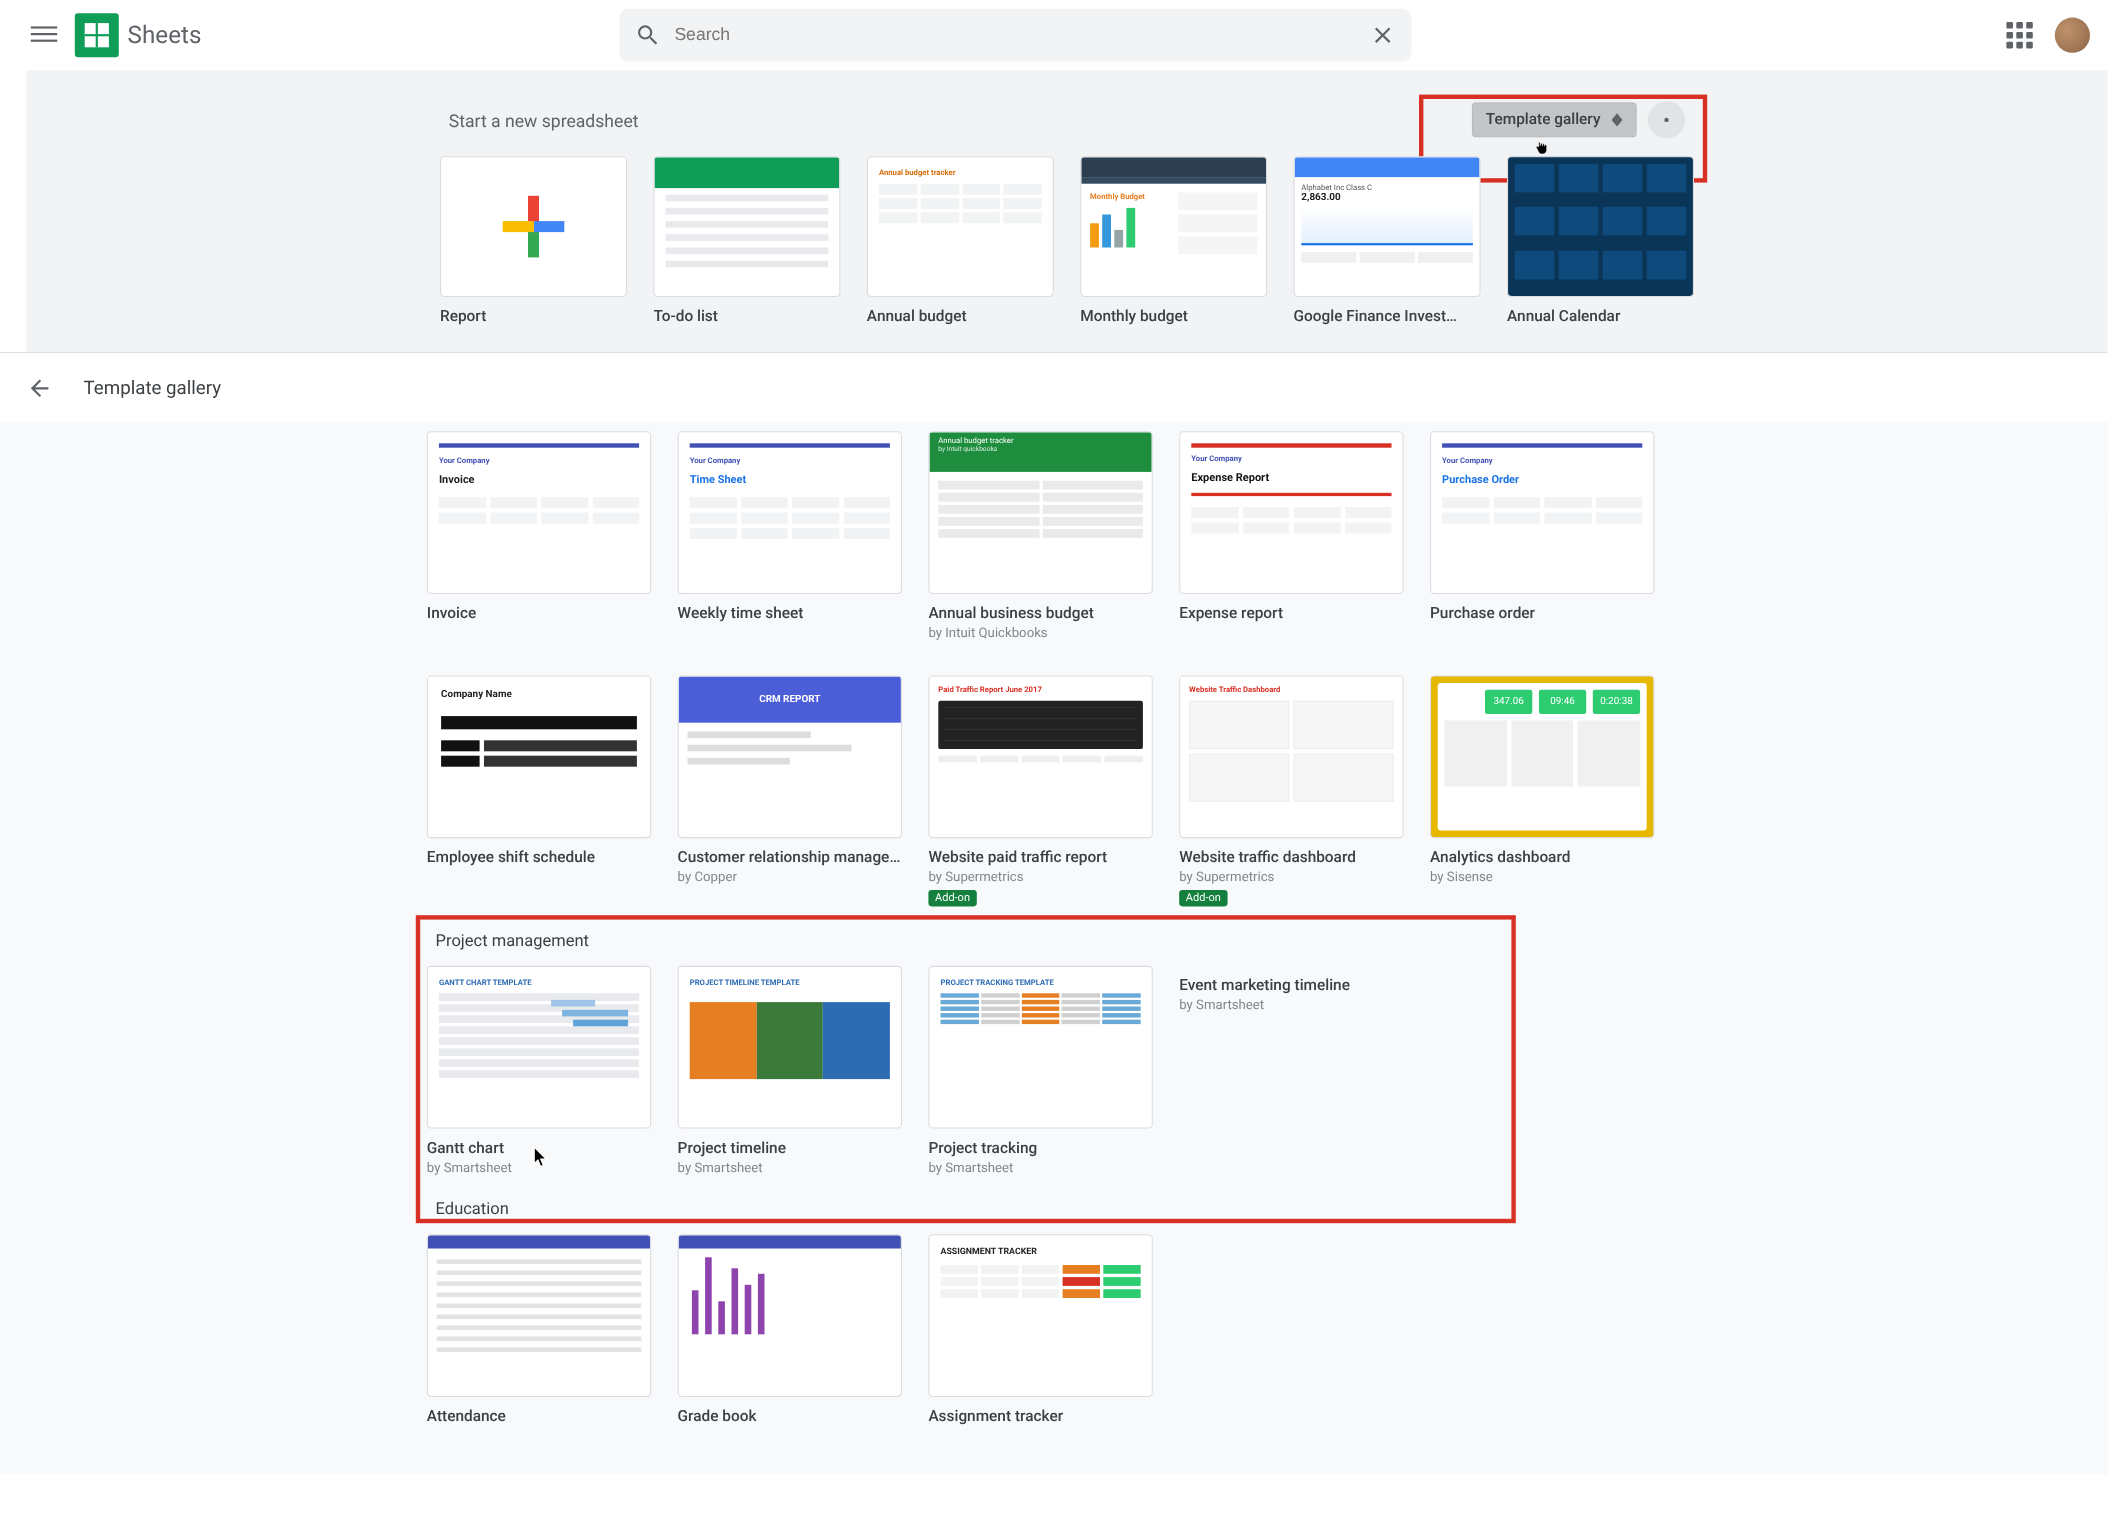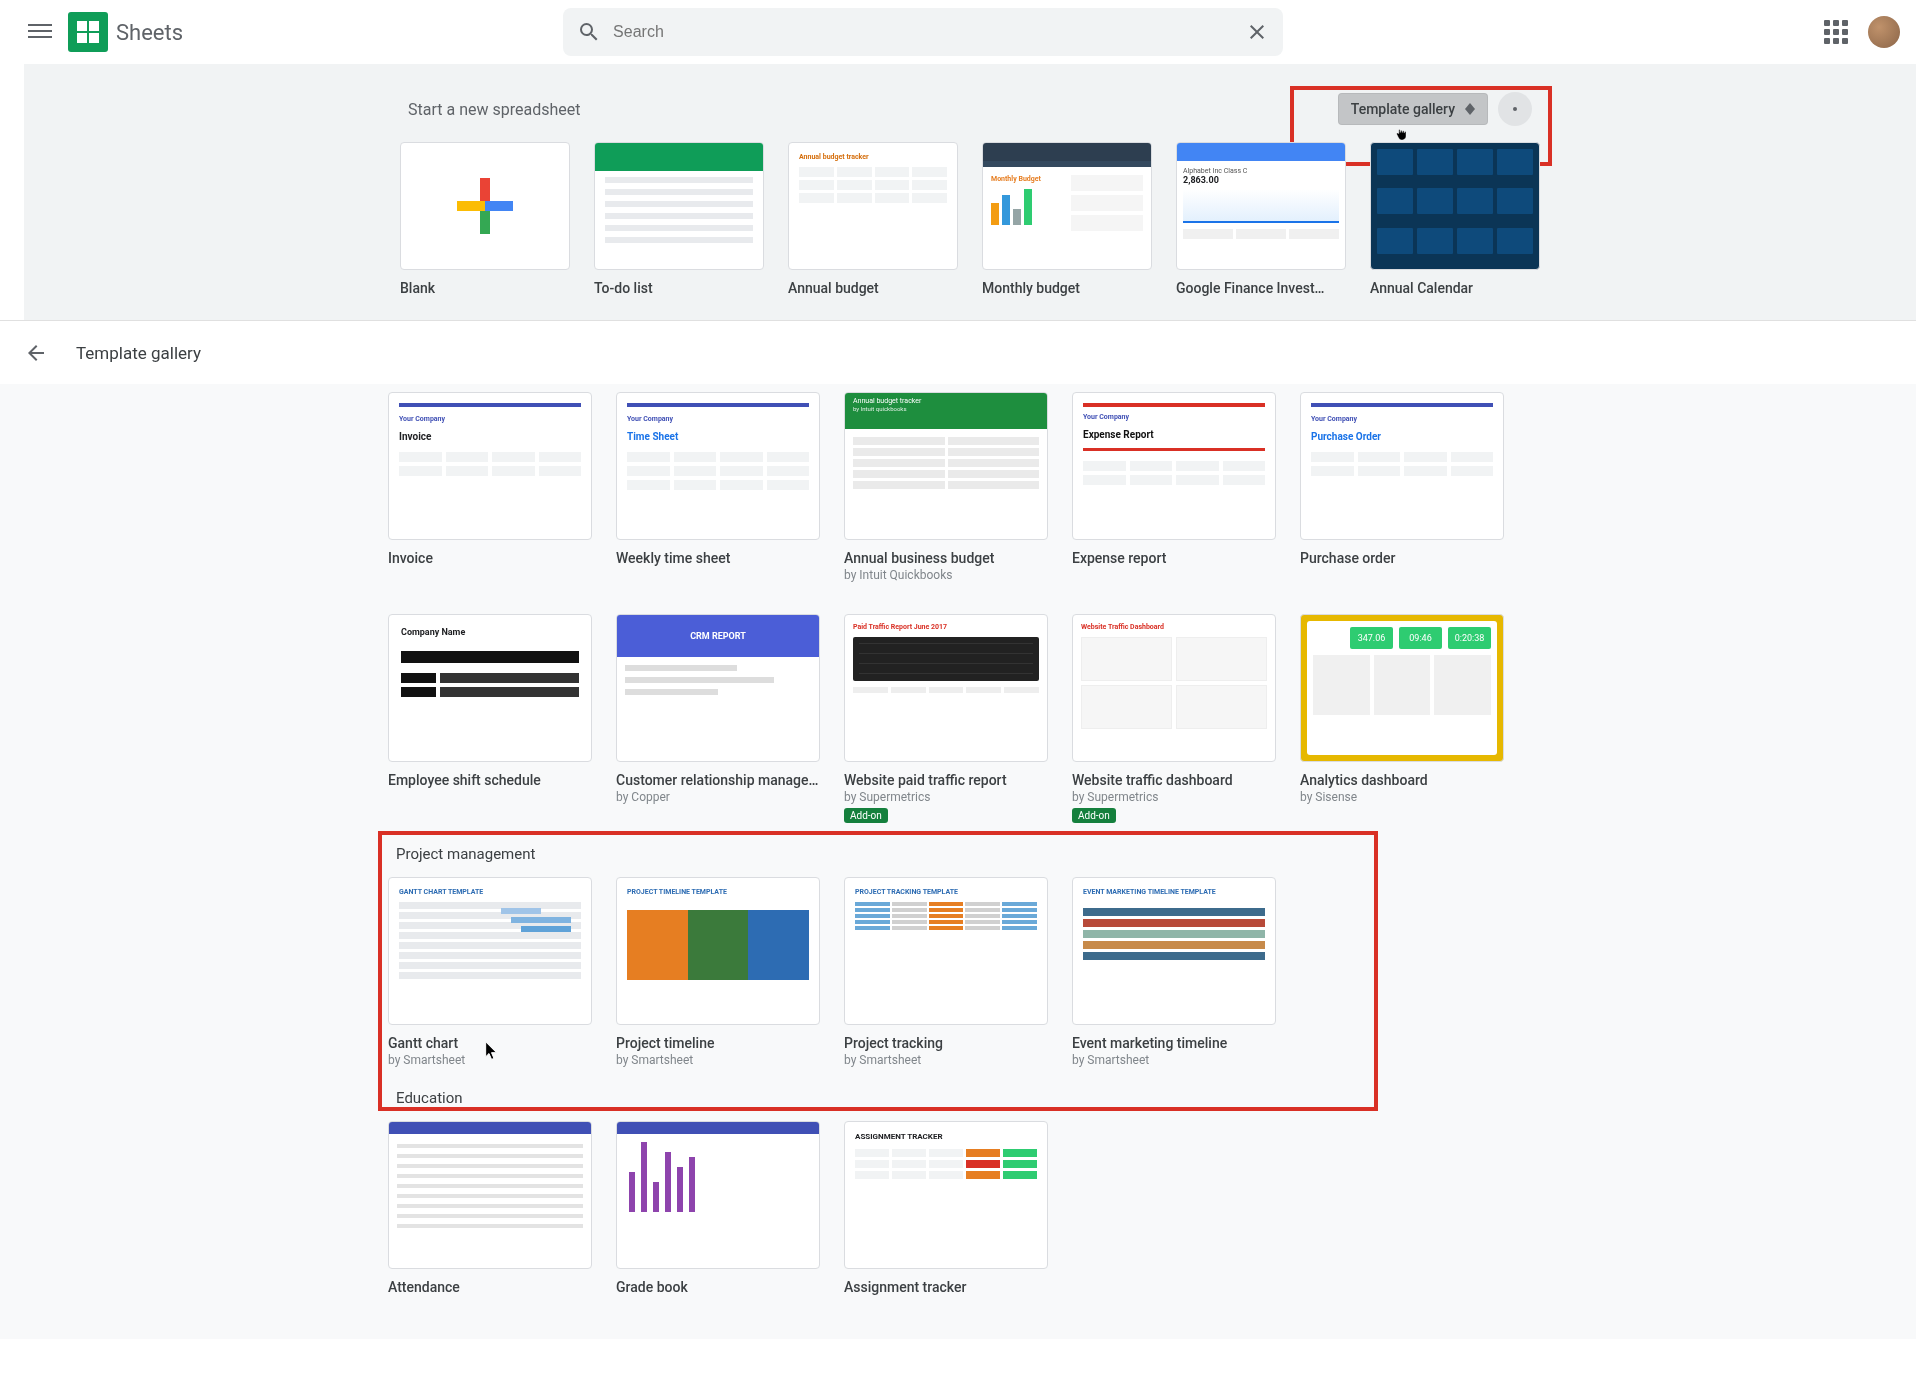--- a/index.html
+++ b/index.html
@@ -397,21 +397,21 @@
       </div>
     </div>
     <div class="start-row">
       <div class="tmpl">
         <div class="thumb">
             <div class="plus">
               <div class="pa"></div>
               <div class="pb"></div>
             </div>
           </div>
-        <div class="tmpl-title">Blank</div>
+        <div class="tmpl-title">Report</div>
       </div>
       <div class="tmpl">
         <div class="thumb th-todo">
             <div class="hdr"></div>
             <div class="ln"></div>
             <div class="ln"></div>
             <div class="ln"></div>
             <div class="ln"></div>
             <div class="ln"></div>
             <div class="ln"></div>
@@ -772,30 +772,20 @@
                 <span></span>
                 <span></span>
                 <span></span>
               </div>
             </div>
           </div>
         <div class="tmpl-title">Project tracking</div>
         <div class="tmpl-sub">by Smartsheet</div>
       </div>
       <div class="tmpl">
-        <div class="thumb th-emt">
-            <div class="t">EVENT MARKETING TIMELINE TEMPLATE</div>
-            <div class="stripes">
-              <div></div>
-              <div></div>
-              <div></div>
-              <div></div>
-              <div></div>
-            </div>
-          </div>
         <div class="tmpl-title">Event marketing timeline</div>
         <div class="tmpl-sub">by Smartsheet</div>
       </div>
     </div>
 
     <div class="cat-title">Education</div>
     <div class="row">
       <div class="tmpl">
         <div class="thumb th-att">
             <div class="hdr"></div>

